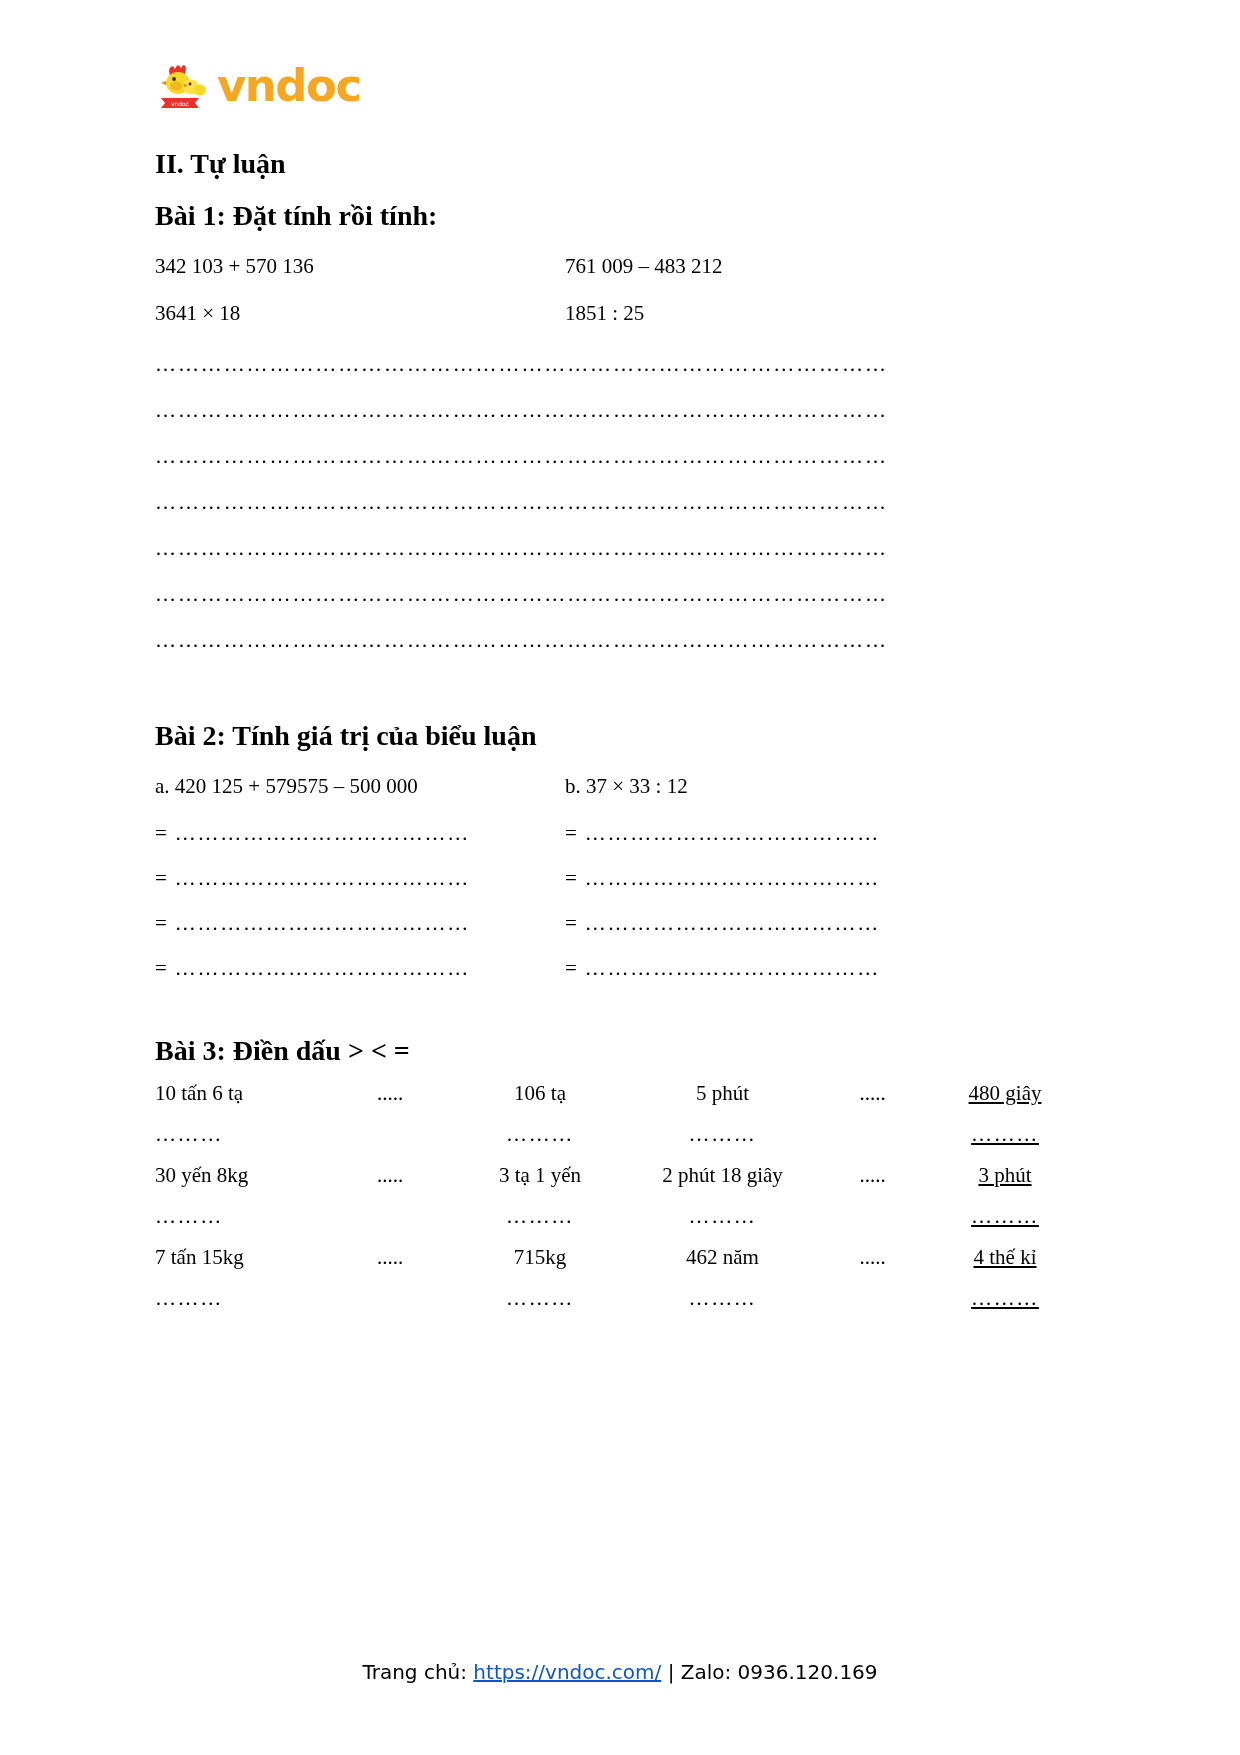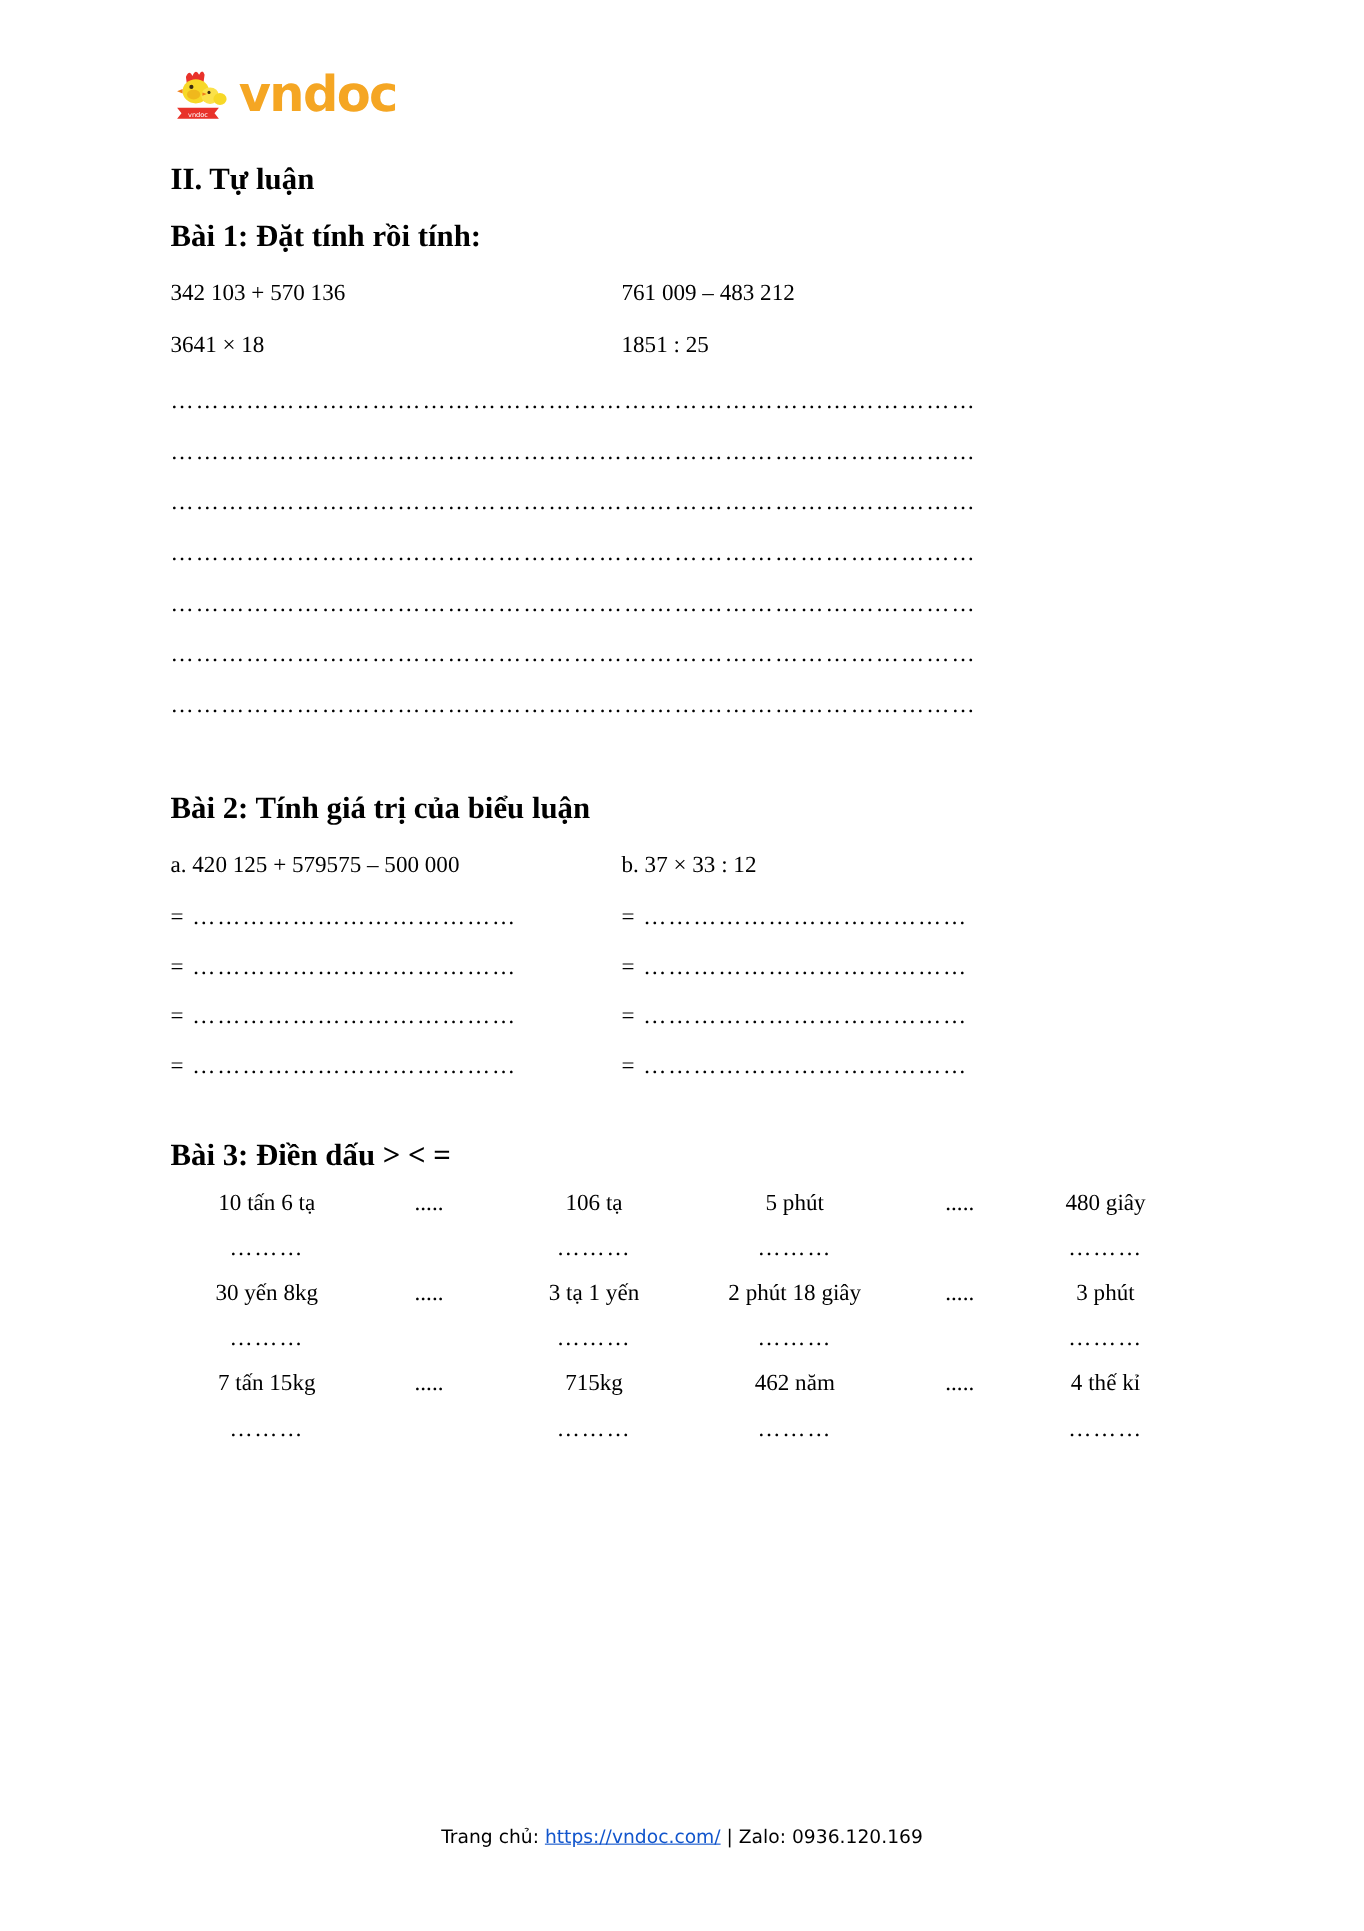--- a/index.html
+++ b/index.html
@@ -121,37 +121,37 @@
     margin-top: 18px;
     font-size: 21px;
     line-height: 1.0;
   }
   .cmp-row {
     display: flex;
     align-items: baseline;
     margin-bottom: 20px;
   }
   .cmp-row.dots-row { margin-bottom: 20px; }
-  .c1 { width: 175px; flex: none; text-align: center; }
+  .c1 { width: 175px; flex: none; }
   .c2 { width: 120px; flex: none; text-align: center; }
   .c3 { width: 180px; flex: none; text-align: center; }
   .c4 { width: 185px; flex: none; text-align: center; }
   .c5 { width: 115px; flex: none; text-align: center; }
-  .c6 { width: 150px; flex: none; text-align: center; }
+  .c6 { width: 150px; flex: none; text-align: center; text-decoration: underline; }
   .small-dots { letter-spacing: 1.6px; }
 
   
   .footer {
     position: absolute;
     left: 0;
     right: 0;
     top: 1660px;
     text-align: center;
     font-family: "DejaVu Sans", "Liberation Sans", sans-serif;
-    font-size: 17px;
+    font-size: 20px;
     color: #000000;
   }
   .footer a, .footer .link {
     color: #1155cc;
     text-decoration: underline;
   }
 </style>
 </head>
 <body>
 

